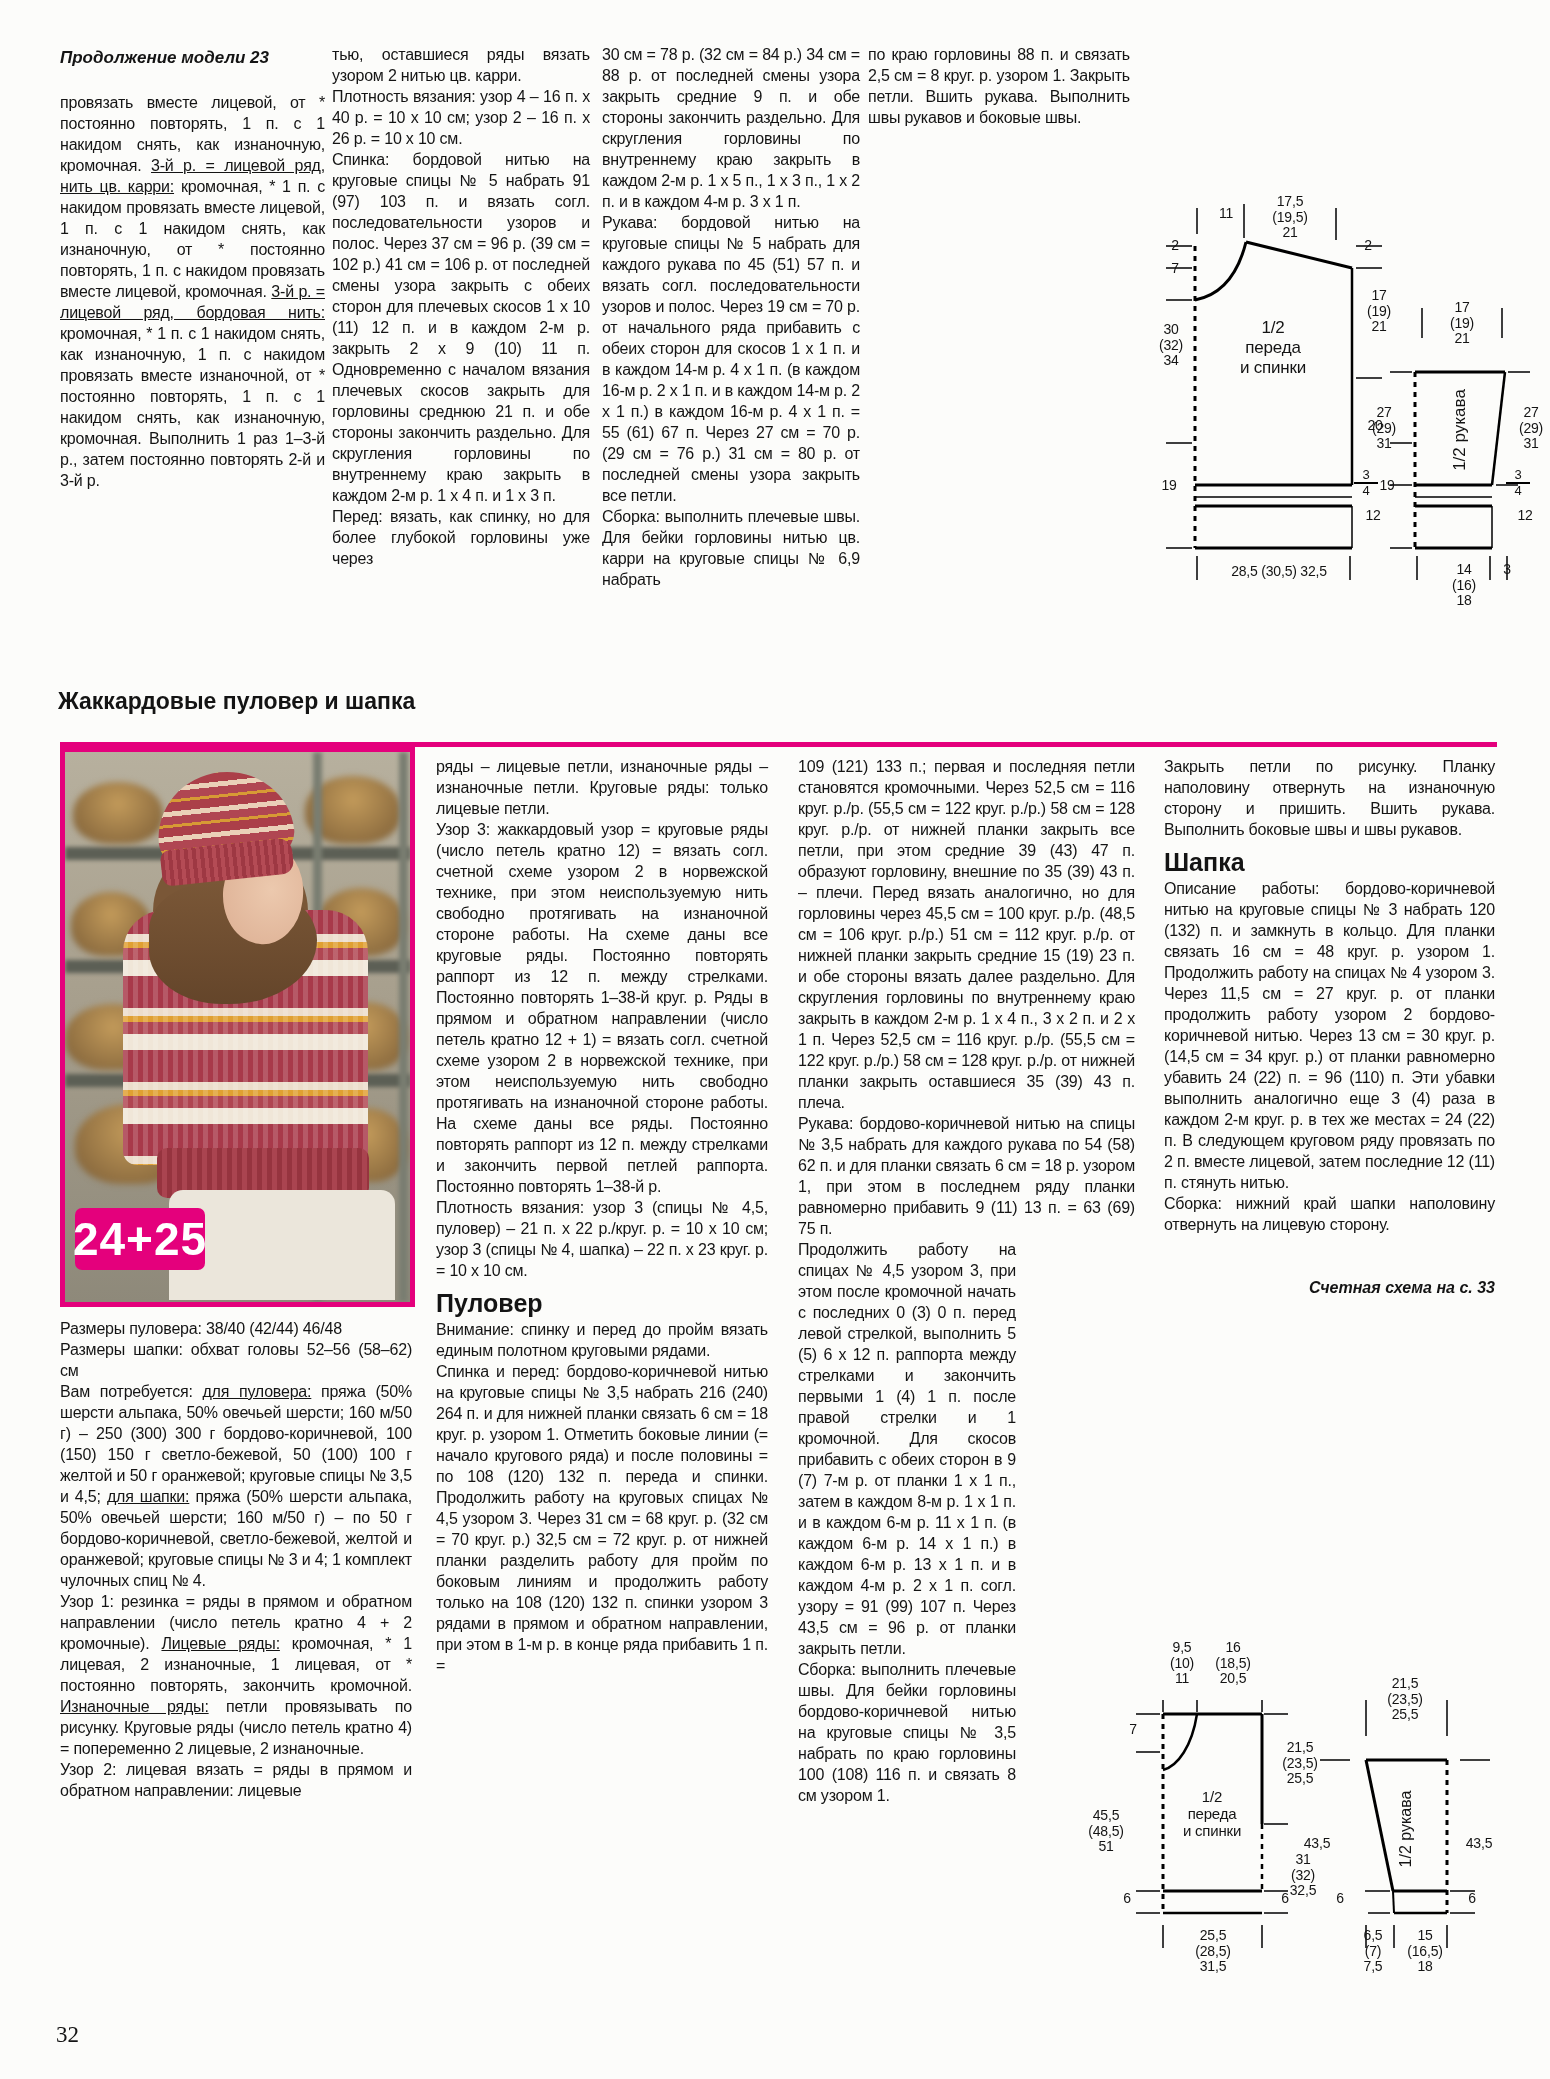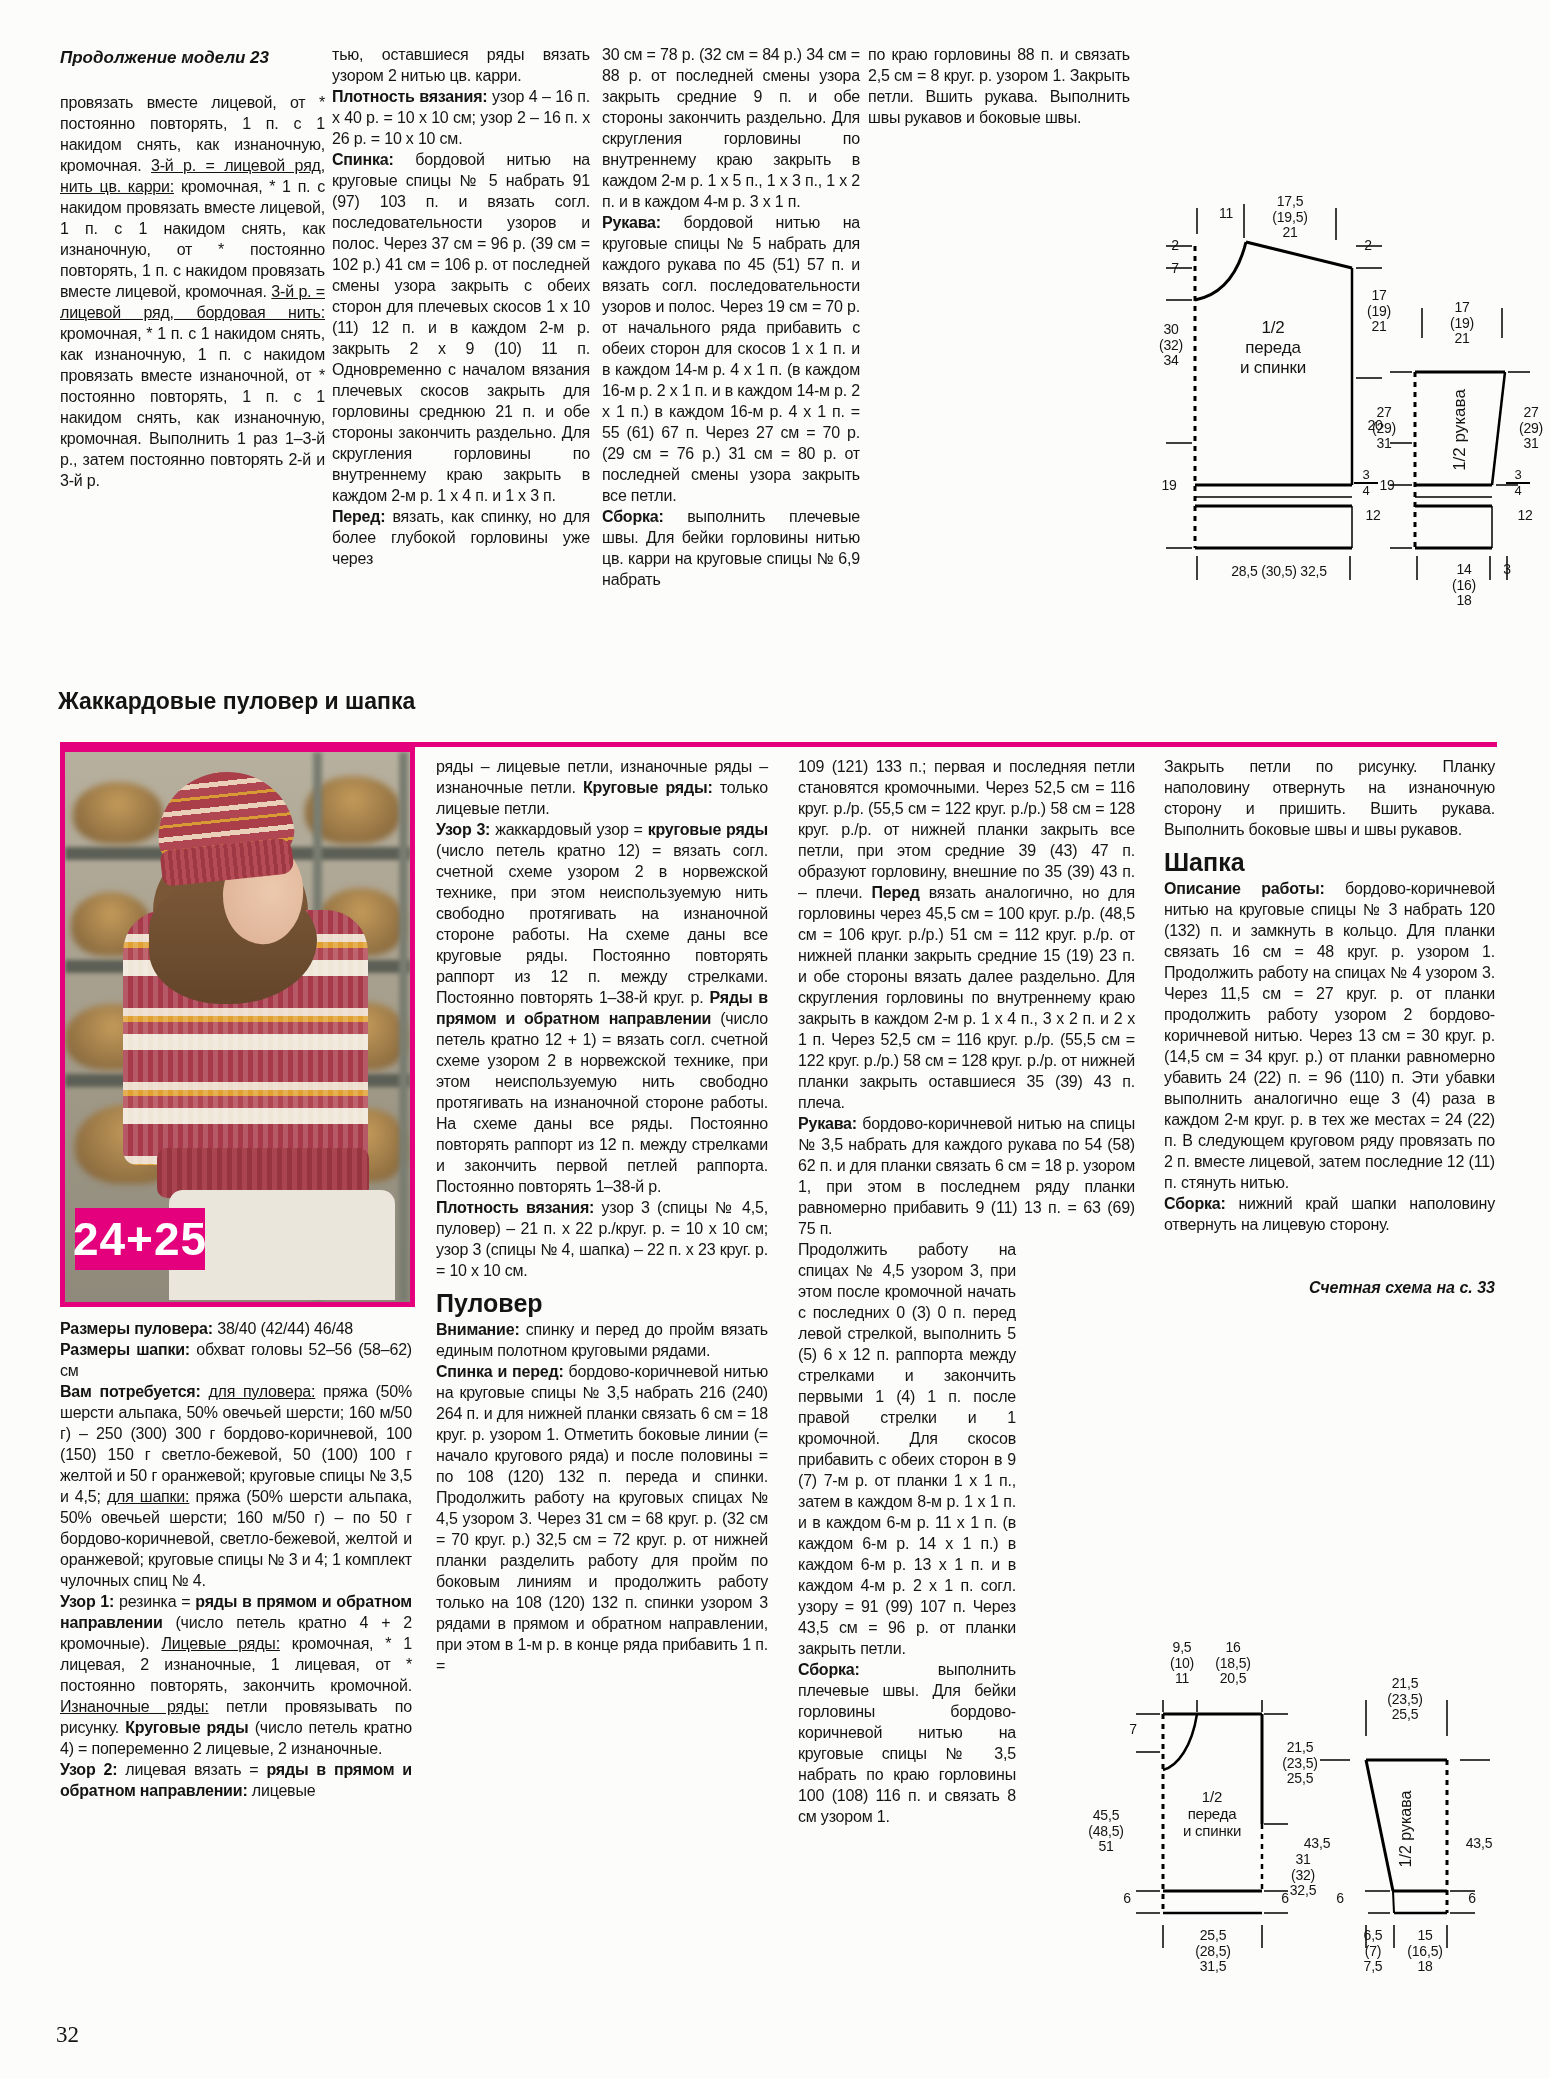--- a/index.html
+++ b/index.html
@@ -1,20 +1,20 @@
 <!DOCTYPE html>
 <html><head>
 <meta charset="utf-8">
 <style>
   html,body{margin:0;padding:0;background:#e9e9e9}
   #page{position:relative;width:1550px;height:2079px;background:#fcfcfa;
         font-family:"Liberation Sans",sans-serif;color:#141414;overflow:hidden;margin:0 auto}
   .col{position:absolute;font-size:16px;line-height:21px;text-align:justify;letter-spacing:-0.2px}
   .col p{margin:0}
-  .b{font-weight:700}
+  .b{font-weight:400}
   .u{text-decoration:underline}
   .cont-head{position:absolute;font-size:17px;font-weight:700;font-style:italic}
   .sec-title{position:absolute;font-size:23px;font-weight:700;letter-spacing:0}
   .rule{position:absolute;height:5px}
   .h3{font-size:25px;font-weight:700;margin:12px 0 5px 0;text-align:left;letter-spacing:0}
   .note{margin-top:42px;text-align:right;font-style:italic;font-weight:700;letter-spacing:0}
   .narrow{width:218px}
   .pagenum{position:absolute;left:56px;top:2022px;font-family:"Liberation Serif",serif;font-size:23px}
   
   .dlb{position:absolute;font-size:14px;line-height:15.5px;text-align:center;white-space:pre-line;letter-spacing:-0.2px}
@@ -185,21 +185,21 @@
 
       <div class="wpart" style="left:88px;top:88px;width:155px;height:150px;background:#7a5737;border-radius:50% 50% 45% 55%"></div>
       <div class="wpart" style="left:58px;top:158px;width:245px;height:255px;border-radius:42px 42px 14px 14px;background:repeating-linear-gradient(90deg,rgba(255,255,255,0.16) 0 5px,rgba(0,0,0,0) 5px 10px),repeating-linear-gradient(180deg,#a8394a 0 24px,#ecddcc 24px 32px,#e0a032 32px 38px,#b04652 38px 50px,#f0e6d8 50px 66px,#a8394a 66px 74px)"></div>
       <div class="wpart" style="left:92px;top:396px;width:212px;height:50px;background:repeating-linear-gradient(90deg,#96343f 0 5px,#aa4450 5px 10px);border-radius:10px"></div>
       <div class="wpart" style="left:104px;top:438px;width:226px;height:110px;background:#ebe6db;border-radius:14px 14px 0 0"></div>
       <div class="wpart" style="left:84px;top:130px;width:168px;height:122px;background:linear-gradient(180deg,#7a5737,#64452a);border-radius:45% 55% 60% 50%"></div>
       <div class="wpart" style="left:158px;top:92px;width:80px;height:100px;background:radial-gradient(ellipse at 60% 45%,#ecc9ae,#dcae92);border-radius:50% 50% 48% 52%;transform:rotate(6deg)"></div>
       <div class="wpart" style="left:92px;top:20px;width:136px;height:100px;background:repeating-linear-gradient(180deg,#ab3f49 0 9px,#ead0b8 9px 14px,#b04652 14px 22px,#d79a35 22px 25px);border-radius:50% 50% 42% 42%/65% 65% 35% 35%;transform:rotate(-6deg)"></div>
       <div class="wpart" style="left:96px;top:92px;width:132px;height:36px;background:repeating-linear-gradient(90deg,#9e3843 0 4px,#b44b55 4px 8px);border-radius:10px 14px 12px 10px;transform:rotate(-6deg)"></div>
 
-      <div id="photo-num" style="background: rgb(228, 0, 124);">24+25</div>
+      <div id="photo-num" style="background: rgb(228, 0, 124); border-radius: 7px;">24+25</div>
     </div>
   </div>
 
   <div class="col" style="left:60px;top:1318px;width:352px">
     <p><span class="b">Размеры пуловера:</span><span> 38/40 (42/44) 46/48</span></p>
     <p><span class="b">Размеры шапки:</span><span> обхват головы 52–56 (58–62) см</span></p>
     <p><span class="b">Вам потребуется:</span><span> </span><span class="u">для пуловера:</span><span> пряжа (50% шерсти альпака, 50% овечьей шерсти; 160 м/50 г) – 250 (300) 300 г бордово-коричневой, 100 (150) 150 г светло-бежевой, 50 (100) 100 г желтой и 50 г оранжевой; круговые спицы № 3,5 и 4,5; </span><span class="u">для шапки:</span><span> пряжа (50% шерсти альпака, 50% овечьей шерсти; 160 м/50 г) – по 50 г бордово-коричневой, светло-бежевой, желтой и оранжевой; круговые спицы № 3 и 4; 1 комплект чулочных спиц № 4.</span></p>
     <p><span class="b">Узор 1:</span><span> резинка = </span><span class="b">ряды в прямом и обратном направлении</span><span> (число петель кратно 4 + 2 кромочные). </span><span class="u">Лицевые ряды:</span><span> кромочная, * 1 лицевая, 2 изнаночные, 1 лицевая, от * постоянно повторять, закончить кромочной. </span><span class="u">Изнаночные ряды:</span><span> петли провязывать по рисунку. </span><span class="b">Круговые ряды</span><span> (число петель кратно 4) = попеременно 2 лицевые, 2 изнаночные.</span></p>
     <p><span class="b">Узор 2:</span><span> лицевая вязать = </span><span class="b">ряды в прямом и обратном направлении:</span><span> лицевые</span></p>
   </div>

